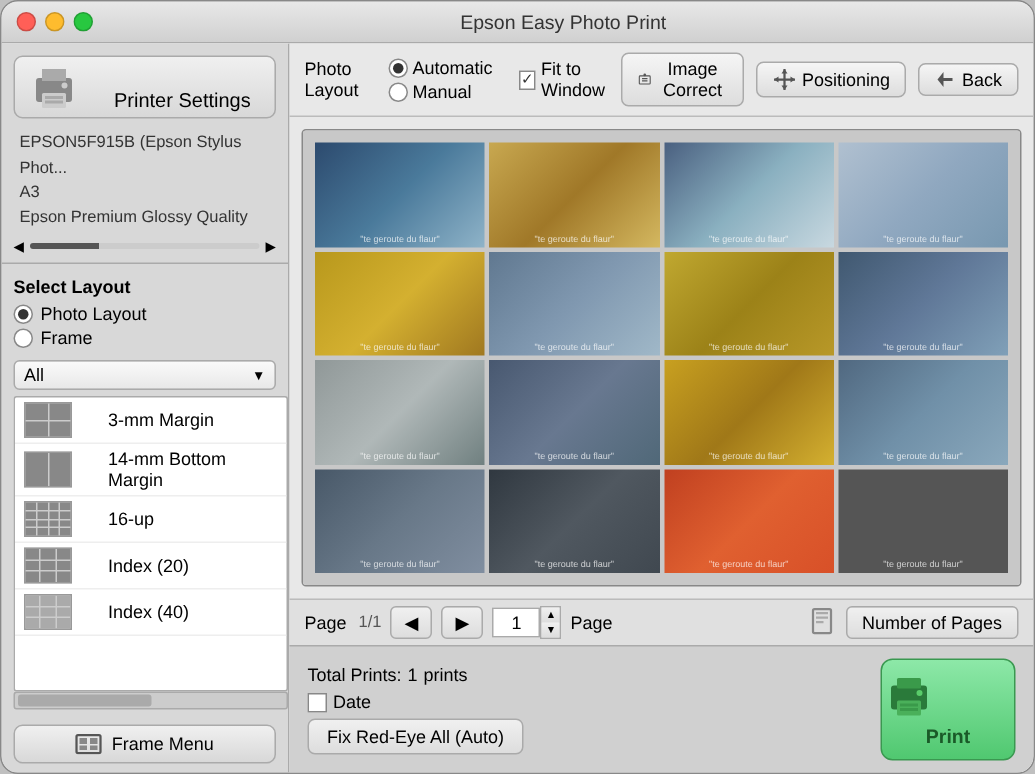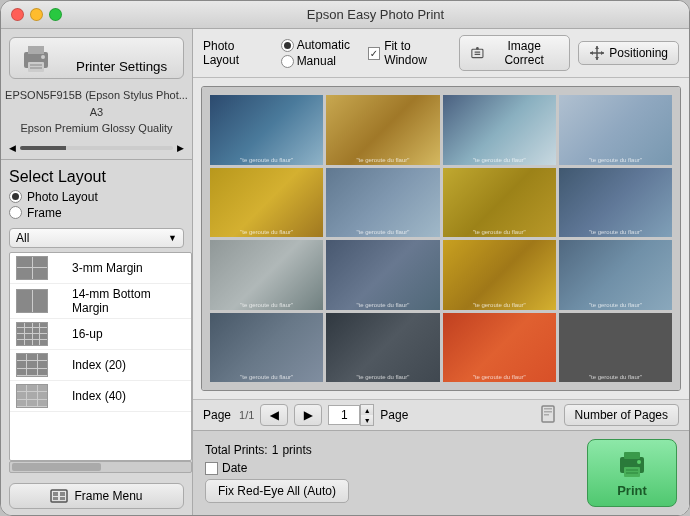--- a/index.html
+++ b/index.html
@@ -76,25 +76,24 @@
       border-radius: 6px;
       padding: 4px 10px;
       cursor: pointer;
     }
     .printer-icon {
       width: 32px;
       height: 32px;
       flex-shrink: 0;
     }
     .printer-info {
-      padding: 0 0 4px;
+      padding: 0 12px 4px;
       font-size: 11px;
       color: #333;
       line-height: 1.5;
-      text-align: center;
     }
     .slider-row {
       display: flex;
       align-items: center;
       padding: 2px 8px;
       gap: 4px;
     }
     .slider-track {
       flex: 1;
       height: 4px;
@@ -102,22 +101,22 @@
       border-radius: 2px;
       position: relative;
     }
     .divider {
       height: 1px;
       background: #aaa;
       margin: 4px 0;
     }
     .section-label {
       padding: 4px 8px 2px;
-      font-size: 16px;
-      font-weight: 400;
+      font-size: 12px;
+      font-weight: 700;
     }
     .radio-group {
       padding: 2px 8px;
     }
     .radio-item {
       display: flex;
       align-items: center;
       gap: 5px;
       margin-bottom: 2px;
     }
@@ -405,21 +404,20 @@
     .print-btn {
       margin-left: auto;
       background: linear-gradient(to bottom, #8de8a8, #50c870);
       border: 1px solid #3a9850;
       border-radius: 8px;
       width: 90px;
       height: 68px;
       cursor: pointer;
       display: flex;
       flex-direction: column;
-      align-items: center;
       justify-content: center;
       gap: 4px;
     }
     .print-btn-label {
       font-size: 13px;
       font-weight: 600;
       color: #1a5a28;
     }
     .print-icon-svg {
       width: 36px;
@@ -648,20 +646,27 @@
           <svg width="16" height="16" viewBox="0 0 16 16">
             <line x1="8" y1="1" x2="8" y2="15" stroke="#555" stroke-width="1.5"></line>
             <line x1="1" y1="8" x2="15" y2="8" stroke="#555" stroke-width="1.5"></line>
             <polygon points="8,1 6,4 10,4" fill="#555"></polygon>
             <polygon points="8,15 6,12 10,12" fill="#555"></polygon>
             <polygon points="1,8 4,6 4,10" fill="#555"></polygon>
             <polygon points="15,8 12,6 12,10" fill="#555"></polygon>
           </svg>
           <span>Positioning</span>
         </button>
+        <button class="back-btn">
+          <svg width="14" height="14" viewBox="0 0 14 14">
+            <polygon points="6,2 2,7 6,12" fill="#555"></polygon>
+            <rect x="5" y="6" width="7" height="2" fill="#555"></rect>
+          </svg>
+          <span>Back</span>
+        </button>
       </div>
 
       <div class="preview-area">
         <div class="photo-grid" id="photo-grid">
 
         <div class="photo-cell p1">
               <div class="photo-overlay-text">"te geroute du flaur"</div>
             </div>
             <div class="photo-cell p2">
               <div class="photo-overlay-text">"te geroute du flaur"</div>

